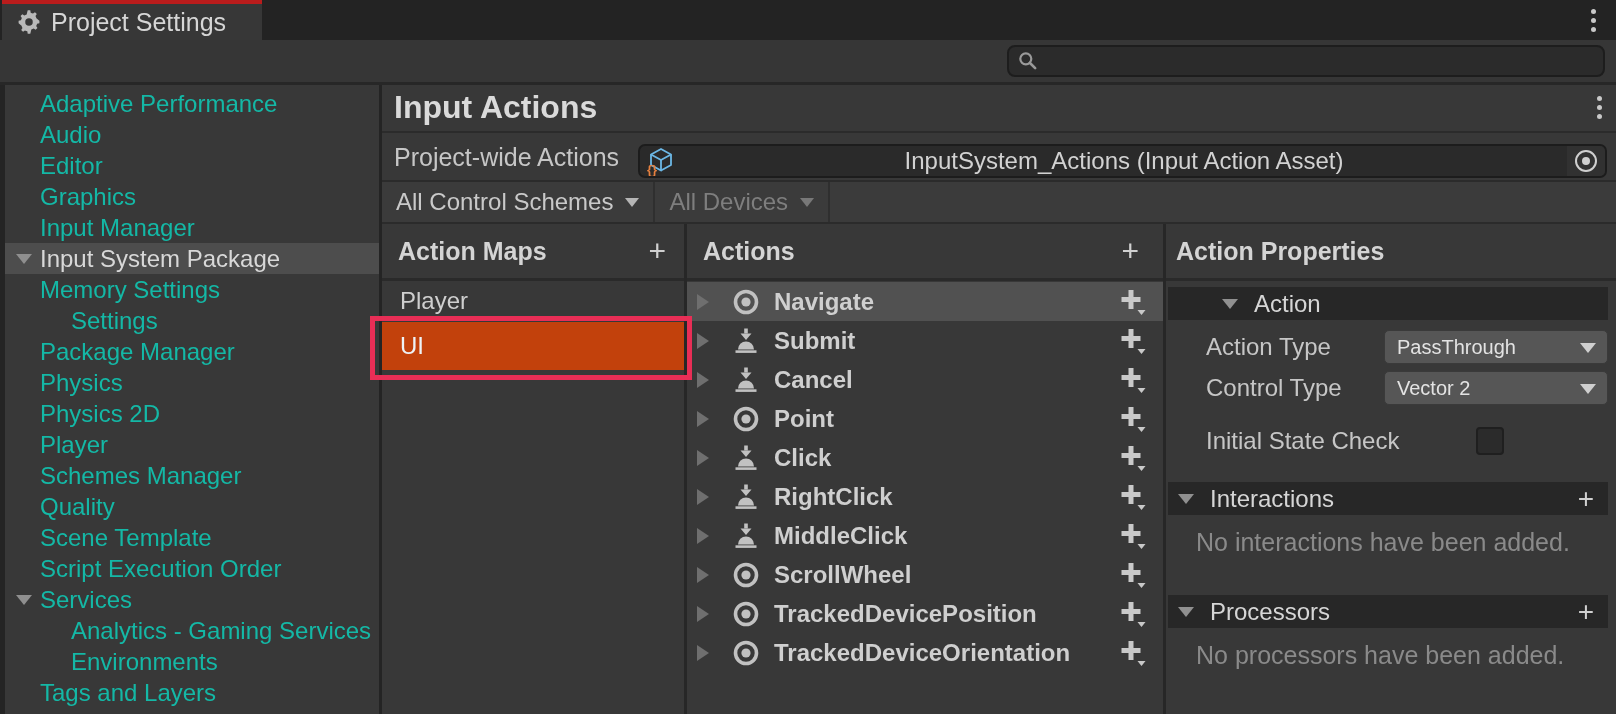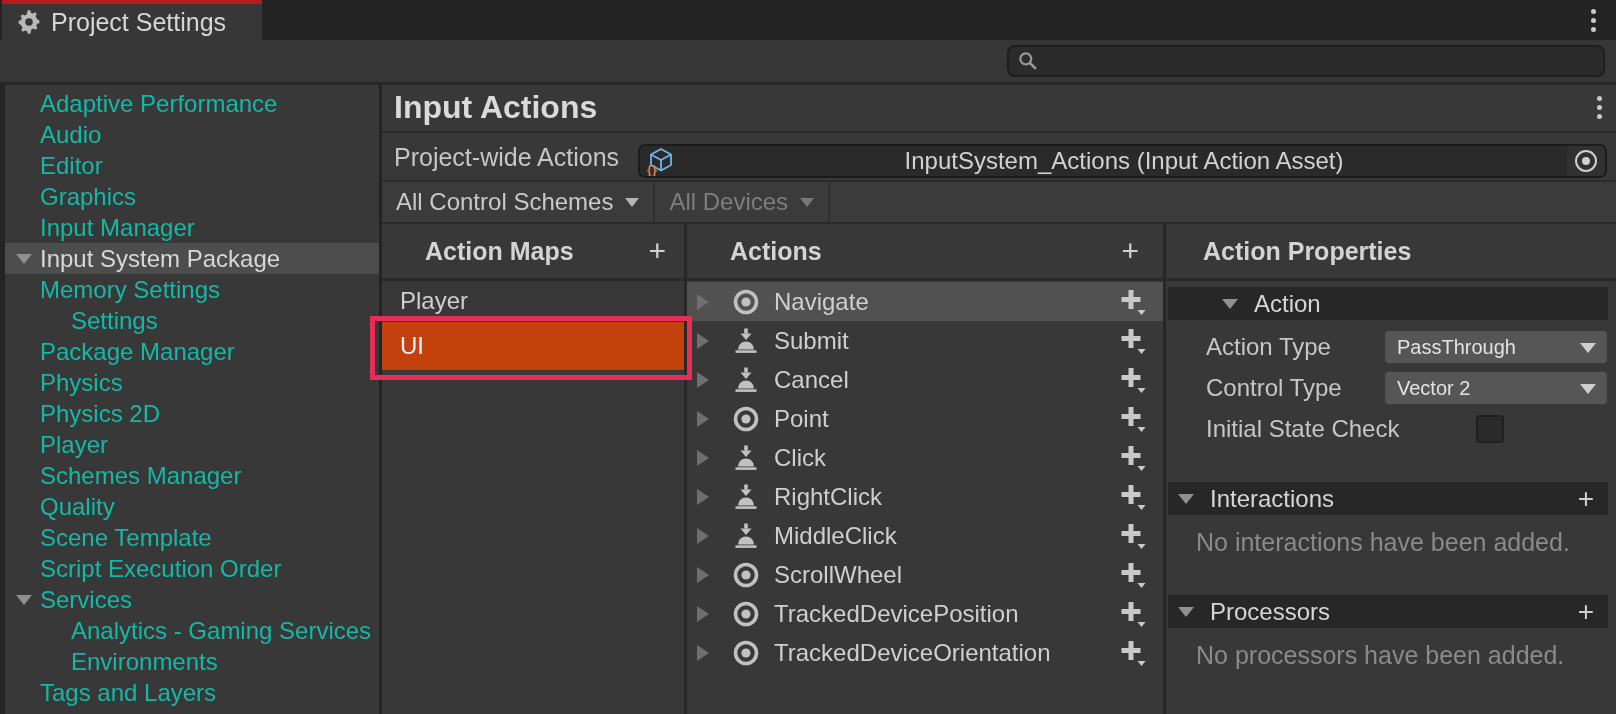--- a/index.html
+++ b/index.html
@@ -61,50 +61,50 @@
   .devices .dd-arrow-sm { border-top-color:#787878; }
   
   #columns { position:absolute; top:137px; left:0; right:0; bottom:0; border-top:2px solid #2b2b2b; }
   .col { position:absolute; top:0; bottom:0; overflow:hidden; }
   #col-maps { left:0; width:302px; }
   #col-actions { left:305px; width:476px; }
   #col-props { left:784px; right:0; }
   .col-div { position:absolute; top:0; bottom:0; width:3px; background:#272727; }
   #cdiv1 { left:302px; } #cdiv2 { left:781px; }
   .col-header { position:absolute; top:0; left:0; right:0; height:57px; border-bottom:3px solid #2a2a2a;
-                display:flex; align-items:center;padding-left:27px; }
+                display:flex; align-items:center; }
   .col-title { font-size:25px; font-weight:bold; color:#d4d4d4; margin-left:16px; }
   .col-add { margin-left:auto; margin-right:18px; font-size:30px; color:#d0d0d0; line-height:1; cursor:pointer; }
   #col-actions .col-add { margin-right:24px; }
   
   .map-row { position:absolute; left:0; right:0; height:38px; line-height:38px; font-size:24px;
              color:#cfcfcf; padding-left:18px; cursor:pointer; }
   #map-player { top:58px; }
   #map-ui { top:98px; height:48px; line-height:48px; background:#c2410c; color:#eef2f6; }
   
   .action-row { position:absolute; left:0; right:0; height:39px; display:flex; align-items:center; cursor:pointer; }
   .action-row.selected { background:#515151; }
   .disc-tri { width:0; height:0; border-left:12px solid #6f6f6f; border-top:8px solid transparent;
               border-bottom:8px solid transparent; margin-left:10px; flex:none; cursor:pointer; }
   .type-icon { width:30px; height:30px; margin-left:22px; flex:none; }
   .type-icon svg { display:none; }
   .type-icon[data-kind="value"] .icon-value { display:block; }
   .type-icon[data-kind="button"] .icon-button { display:block; }
-  .action-label { margin-left:13px; font-size:24px; color:#cfcfcf; white-space:nowrap; }
+  .action-label { margin-left:13px; font-size:24px; color:#cfcfcf; white-space:nowrap;font-weight:bold; }
   .add-binding { margin-left:auto; margin-right:16px; display:flex; cursor:pointer; }
   
   .prop-bar { position:absolute; left:2px; right:8px; height:33px; background:#272727;
               display:flex; align-items:center; }
   #bar-action { top:63px;padding-left:44px; } #bar-interactions { top:258px; } #bar-processors { top:371px; }
   .bar-fold { width:0; height:0; border-left:8px solid transparent; border-right:8px solid transparent;
               border-top:10px solid #909090; margin-left:10px; cursor:pointer; }
   .bar-title { font-size:24px; color:#d6d6d6; margin-left:16px; }
   .bar-add { margin-left:auto; margin-right:14px; font-size:28px; color:#d0d0d0; line-height:1; cursor:pointer; }
   .prop-row { position:absolute; left:0; right:8px; height:34px; }
-  #row-action-type { top:106px; } #row-control-type { top:147px; } #row-isc { top:188px; }
+  #row-action-type { top:106px; } #row-control-type { top:147px; } #row-isc { top:200px; }
   .prop-label { position:absolute; left:40px; top:0; line-height:34px; font-size:24px; color:#c6c6c6; white-space:nowrap; }
   .dropdown { position:absolute; left:218px; top:0; width:224px; height:34px; background:#565656;
               border:1px solid #3a3a3a; border-radius:5px; display:flex; align-items:center; cursor:pointer; }
   .dd-value { margin-left:12px; font-size:20px; color:#e3e3e3; }
   .dd-arrow { position:absolute; right:11px; top:12px; width:0; height:0;
               border-left:8px solid transparent; border-right:8px solid transparent;
               border-top:10px solid #cfcfcf; }
   .checkbox { position:absolute; left:310px; top:3px; width:28px; height:28px; background:#2b2b2b;
               border:2px solid #1f1f1f; border-radius:4px; cursor:pointer; }
   .empty-msg { position:absolute; left:30px; font-size:25px; color:#8a8a8a; white-space:nowrap; }

